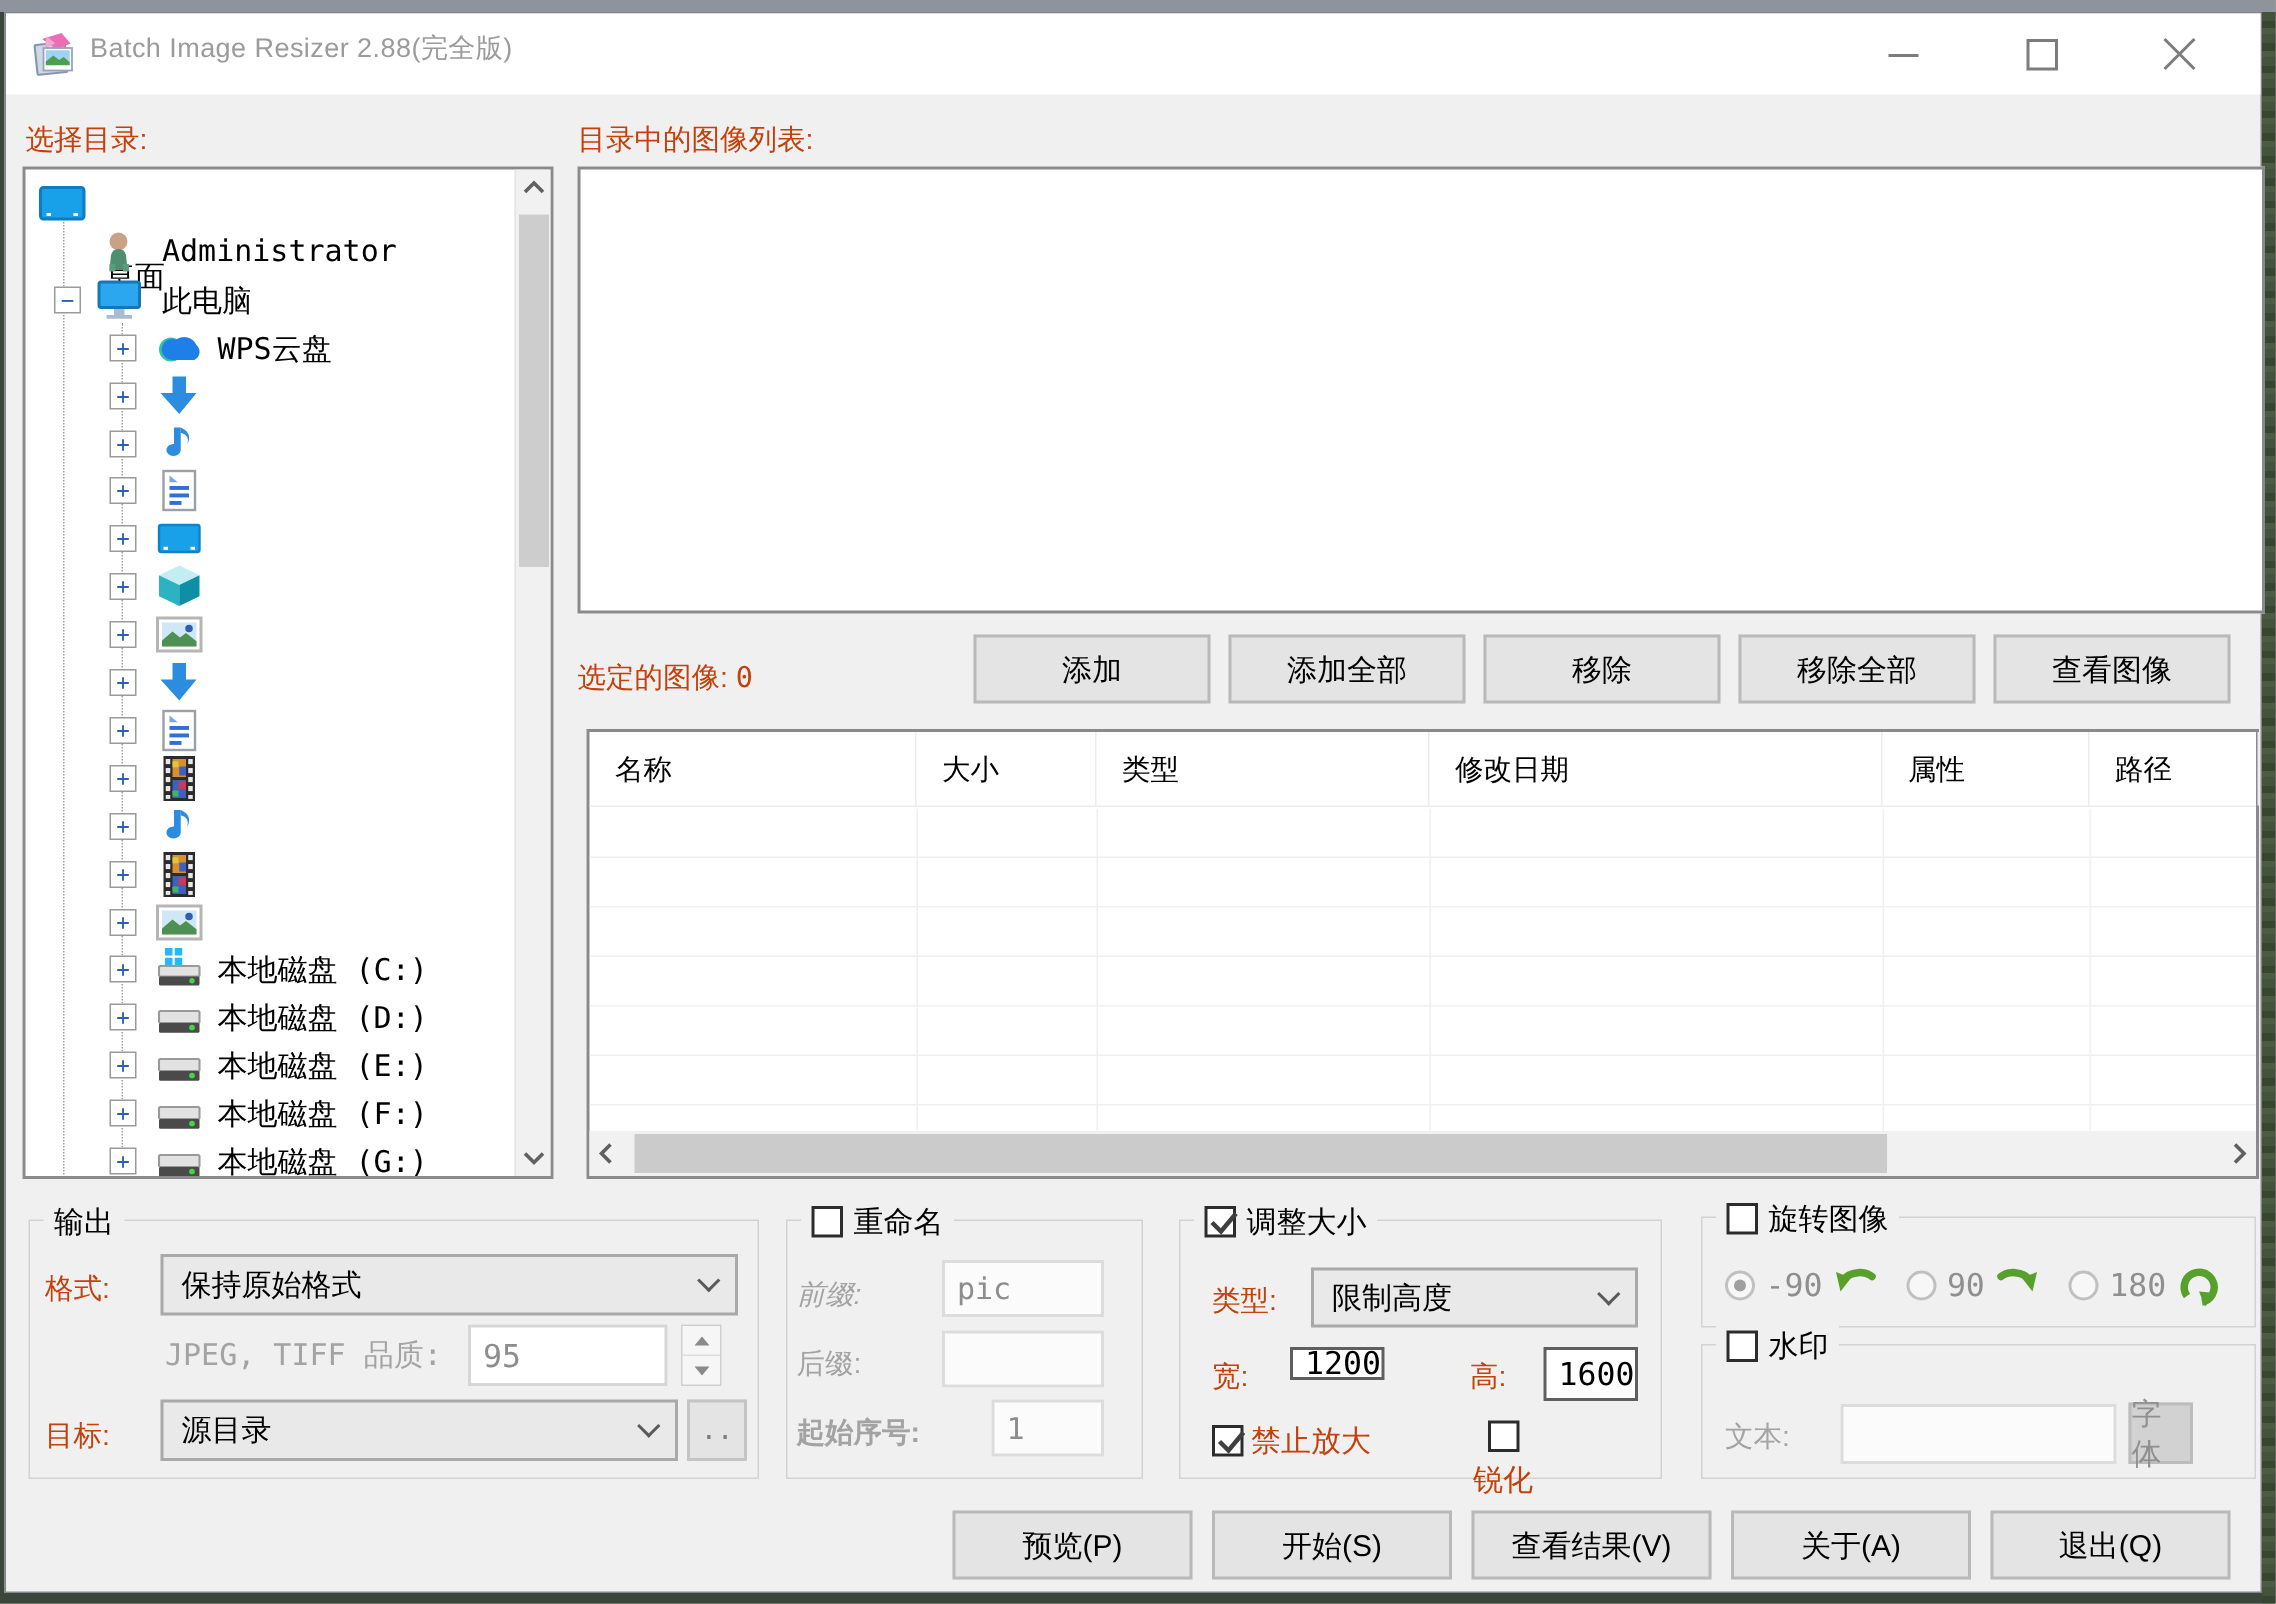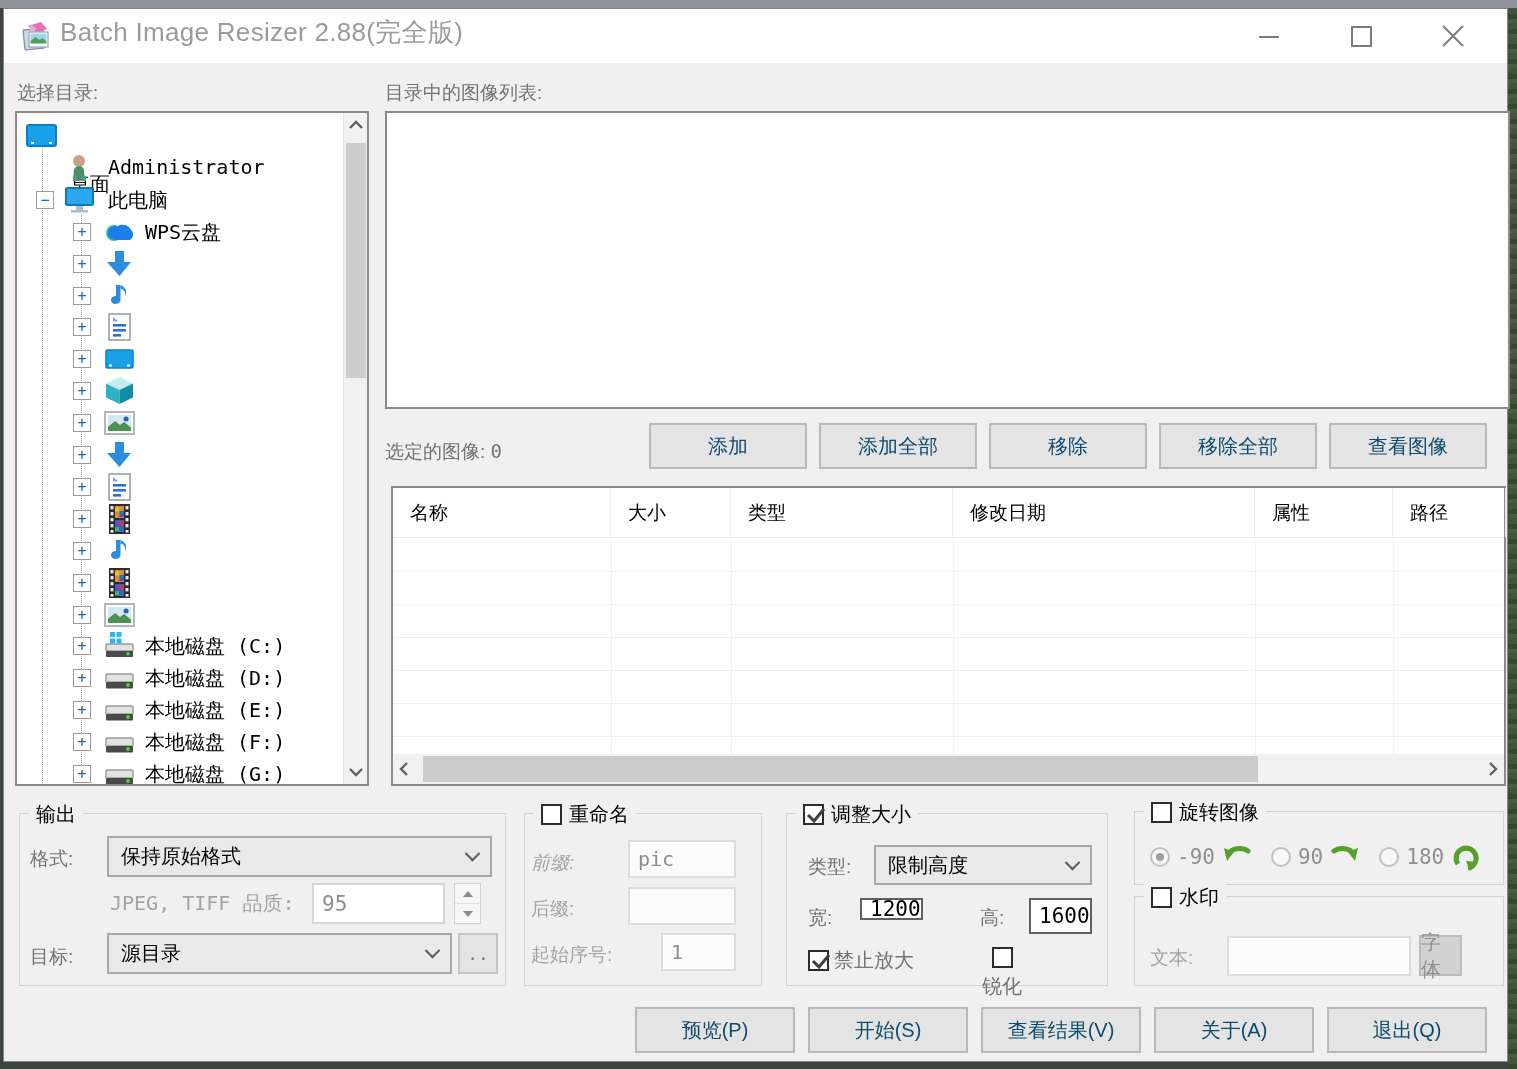--- a/index.html
+++ b/index.html
@@ -9,30 +9,30 @@
                       #3c463a; }
   .stage::after{ content:""; position:absolute; right:0; top:8px; width:9px; bottom:0;
            background:repeating-linear-gradient(180deg,#42543b 0 6px,#37462f 6px 11px,#4c5c42 11px 15px); }
   .abs { position:absolute; }
   .window { position:absolute; left:3px; top:8px; width:1505px; height:1054px;
             background:#f0f0f0; border:1px solid #84848e; z-index:2; }
 
   
   .titlebar { position:absolute; left:0; top:0; right:0; height:54px; background:#ffffff; }
   .title-text { position:absolute; left:56px; top:0; height:46px; display:flex; align-items:center;
-                font-size:26px; color:#9b9b9b; letter-spacing:.3px; }
+                font-size:18px; color:#9b9b9b; letter-spacing:.3px; }
   .app-icon { position:absolute; left:17px; top:11px; width:32px; height:32px; }
   .winctl { position:absolute; top:0; height:54px; width:58px; display:flex; align-items:center; justify-content:center; }
   .minimize { left:1236px; } .maximize { left:1328px; } .close { left:1420px; }
 
   
-  .label { font-size:19px; color:#737373; white-space:nowrap; }
+  .label { font-size:19px; color:#c2410c; white-space:nowrap; }
   .label.dis { color:#a3a3a3; }
   .mono { font-family:"DejaVu Sans Mono","Liberation Mono",monospace; }
-  .btn { background:#e4e4e4; border:2px solid #b9b9b9; color:#0c4a6e; font-size:20px;
+  .btn { background:#e4e4e4; border:2px solid #b9b9b9; color:#000000; font-size:20px;
          display:flex; align-items:center; justify-content:center; cursor:default; }
   .btn.dis { background:#d2d2d2; border-color:#bcbcbc; color:#8f8f8f; }
   .combo { background:#e9e9e9; border:2px solid #a9a9a9; display:flex; align-items:center;
            padding:0 12px; font-size:20px; color:#000; }
   .chev { width:11px; height:11px; border-right:2px solid #5a5a5a; border-bottom:2px solid #5a5a5a;
           transform:rotate(45deg) translate(-2px,-2px); margin-left:auto; }
   .input { background:#fff; border:2px solid #5f5f5f; display:flex; align-items:center;
            padding:0 8px; font-size:21px; color:#000; }
   .input.lite { border-color:#d6d6d6; color:#8d8d8d; }
   .input.soft { border-color:#dcdcdc; background:#fbfbfb; color:#8d8d8d; }
@@ -484,21 +484,21 @@
       <div class="gtitle">
         <span class="cb">
           
         </span>
         <span>重命名</span>
       </div>
       <div class="abs label dis" style="left:6px; top:36px;font-style:italic;">前缀:</div>
       <div class="input soft abs mono" style="left:103px; top:26px; width:108px; height:38px; font-size:20px;">pic</div>
       <div class="abs label dis" style="left:6px; top:82px;">后缀:</div>
       <div class="input soft abs mono" style="left:103px; top:73px; width:108px; height:38px; font-size:20px;"></div>
-      <div class="abs label dis" style="left:6px; top:128px;">起始序号:</div>
+      <div class="abs label dis" style="left:6px; top:128px;font-weight:bold;">起始序号:</div>
       <div class="input soft abs mono" style="left:136px; top:119px; width:75px; height:38px; font-size:20px;">1</div>
     </div>
 
     <div class="group" style="left:782px; top:804px; width:322px; height:173px;">
       <div class="gtitle">
         <span class="cb checked">
           <svg width="26" height="26" viewBox="0 0 26 26">
               <path d="M5 13 L11 19 L21 7" fill="none" stroke="#3f3f3f" stroke-width="3"></path>
             </svg>
         </span>

